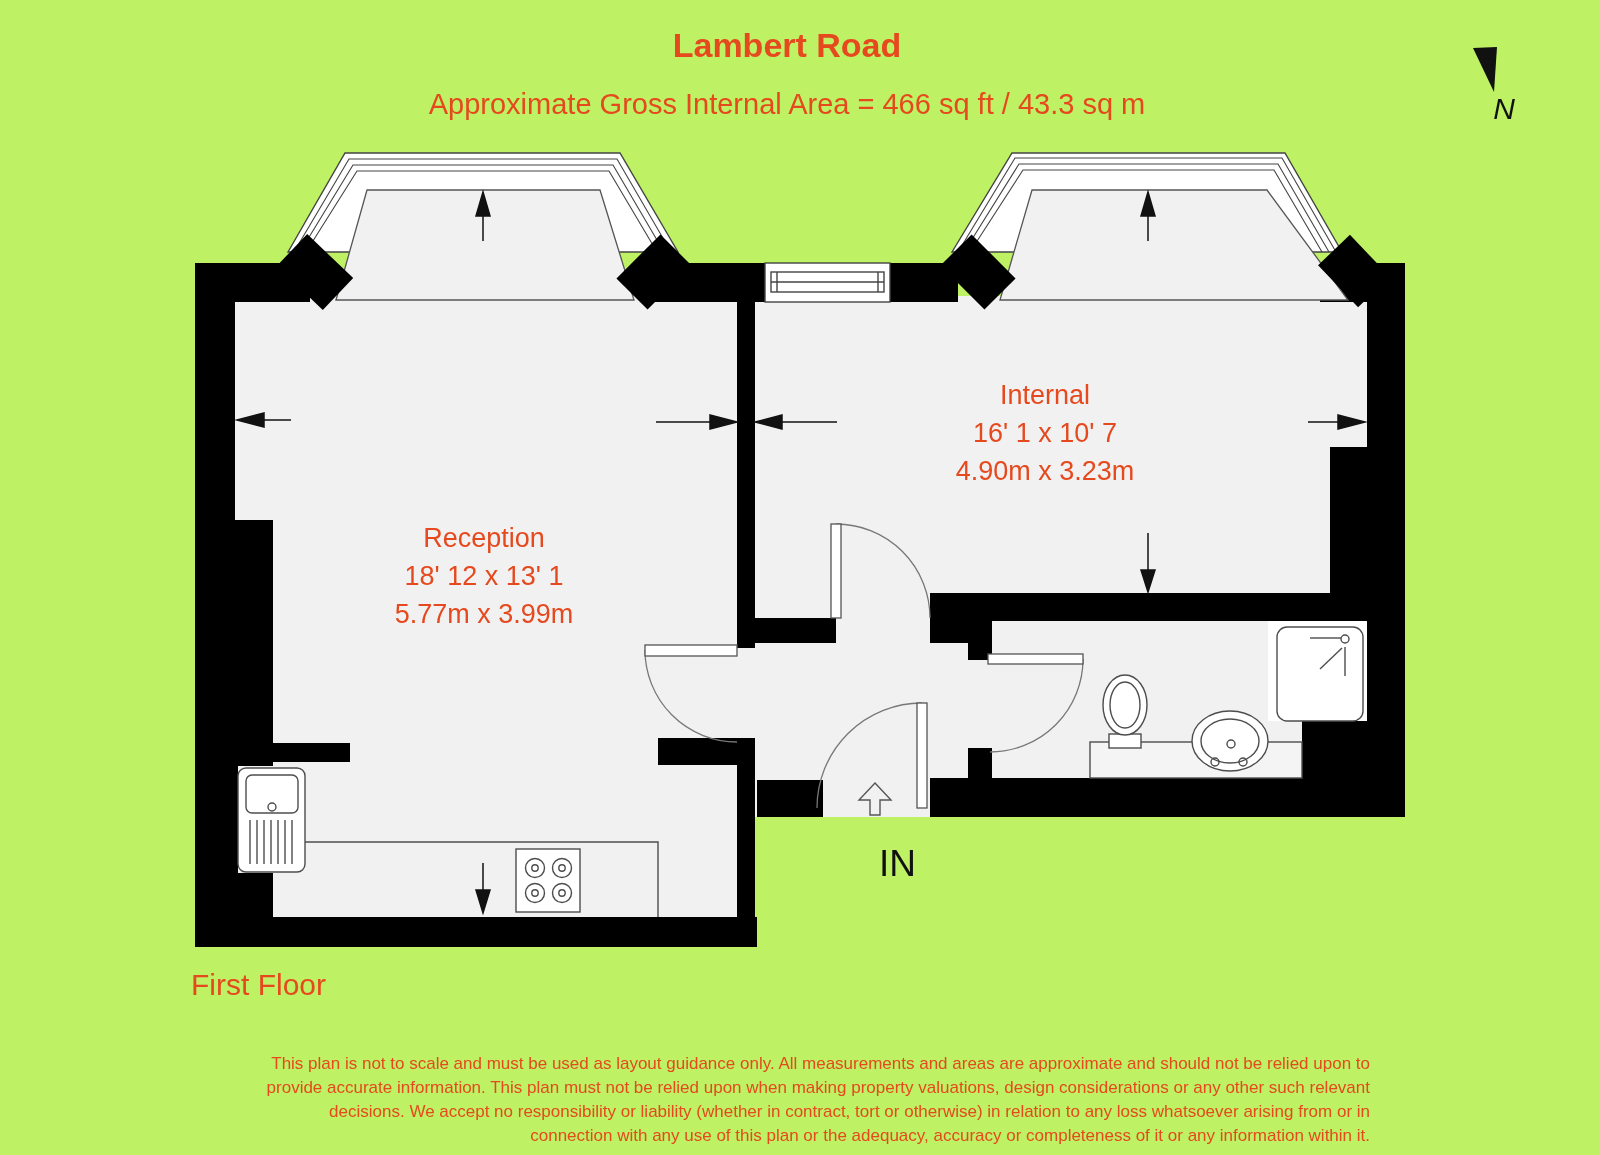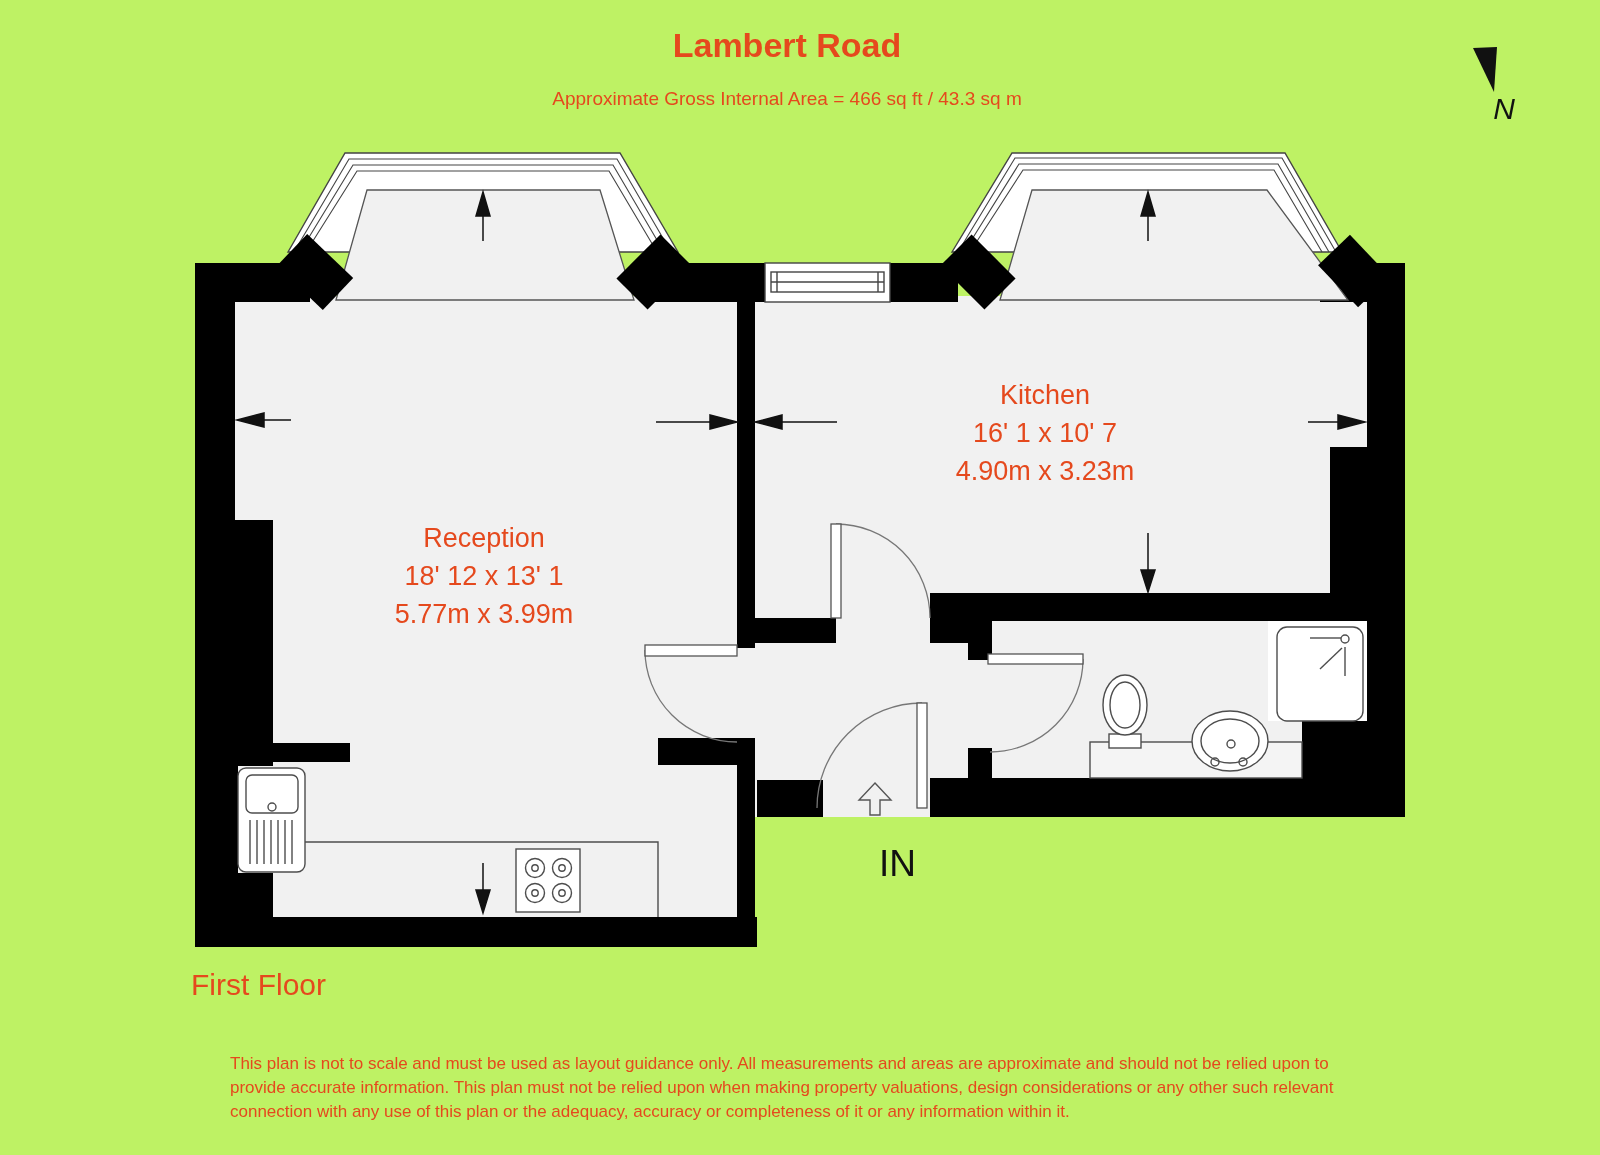--- a/index.html
+++ b/index.html
@@ -9,27 +9,27 @@
     --line:#4d4d4d;
   }
   html,body{margin:0;padding:0;background:#ffffff;}
   #canvas{
     position:relative;width:1600px;height:1155px;background:#bef264;overflow:hidden;
     font-family:"Liberation Sans", sans-serif;
   }
   #plan-svg{position:absolute;left:0;top:0;}
   .txt{position:absolute;color:var(--accent);}
   .title{left:0;top:26px;width:1574px;text-align:center;font-size:34px;font-weight:700;}
-  .subtitle{left:0;top:88px;width:1574px;text-align:center;font-size:19px;font-weight:400;}
+  .subtitle{left:0;top:88px;width:1574px;text-align:center;font-size:29px;font-weight:400;}
   .room-label{text-align:center;font-size:27px;line-height:38px;}
   .reception-label{left:284px;top:503px;width:400px;margin-top:16px;}
   .bedroom-label{left:845px;top:376px;width:400px;}
   .in-label{left:836px;top:843px;width:80px;text-align:right;font-size:37px;color:#111111;}
   .floor-label{left:191px;top:968px;font-size:30px;}
-  .disclaimer{left:230px;top:1052px;width:1140px;text-align:left;font-size:17px;line-height:24px;}
+  .disclaimer{left:230px;top:1052px;width:1140px;text-align:right;font-size:17px;line-height:24px;}
   .disclaimer div{white-space:nowrap;}
   .north-label{left:1484px;top:92px;width:40px;text-align:center;font-size:30px;font-style:italic;color:#111111;}
 </style>
 </head>
 <body>
 
 <div id="canvas">
 
   <svg id="plan-svg" width="1600" height="1155" viewBox="0 0 1600 1155">
 
@@ -191,28 +191,29 @@
   <div class="txt title">Lambert Road</div>
   <div class="txt subtitle">Approximate Gross Internal Area = 466 sq ft / 43.3 sq m</div>
 
   <div class="txt room-label reception-label">
     <div>Reception</div>
     <div>18' 12 x 13' 1</div>
     <div>5.77m x 3.99m</div>
   </div>
 
   <div class="txt room-label bedroom-label">
-    <div>Kitchen</div>
+    <div>Internal</div>
     <div>16' 1 x 10' 7</div>
     <div>4.90m x 3.23m</div>
   </div>
 
   <div class="txt in-label">IN</div>
   <div class="txt floor-label">First Floor</div>
   <div class="txt north-label">N</div>
 
   <div class="txt disclaimer">
     <div>This plan is not to scale and must be used as layout guidance only. All measurements and areas are approximate and should not be relied upon to</div>
     <div>provide accurate information. This plan must not be relied upon when making property valuations, design considerations or any other such relevant</div>
+    <div>decisions. We accept no responsibility or liability (whether in contract, tort or otherwise) in relation to any loss whatsoever arising from or in</div>
     <div>connection with any use of this plan or the adequacy, accuracy or completeness of it or any information within it.</div>
   </div>
 
 </div>
 
 </body></html>

